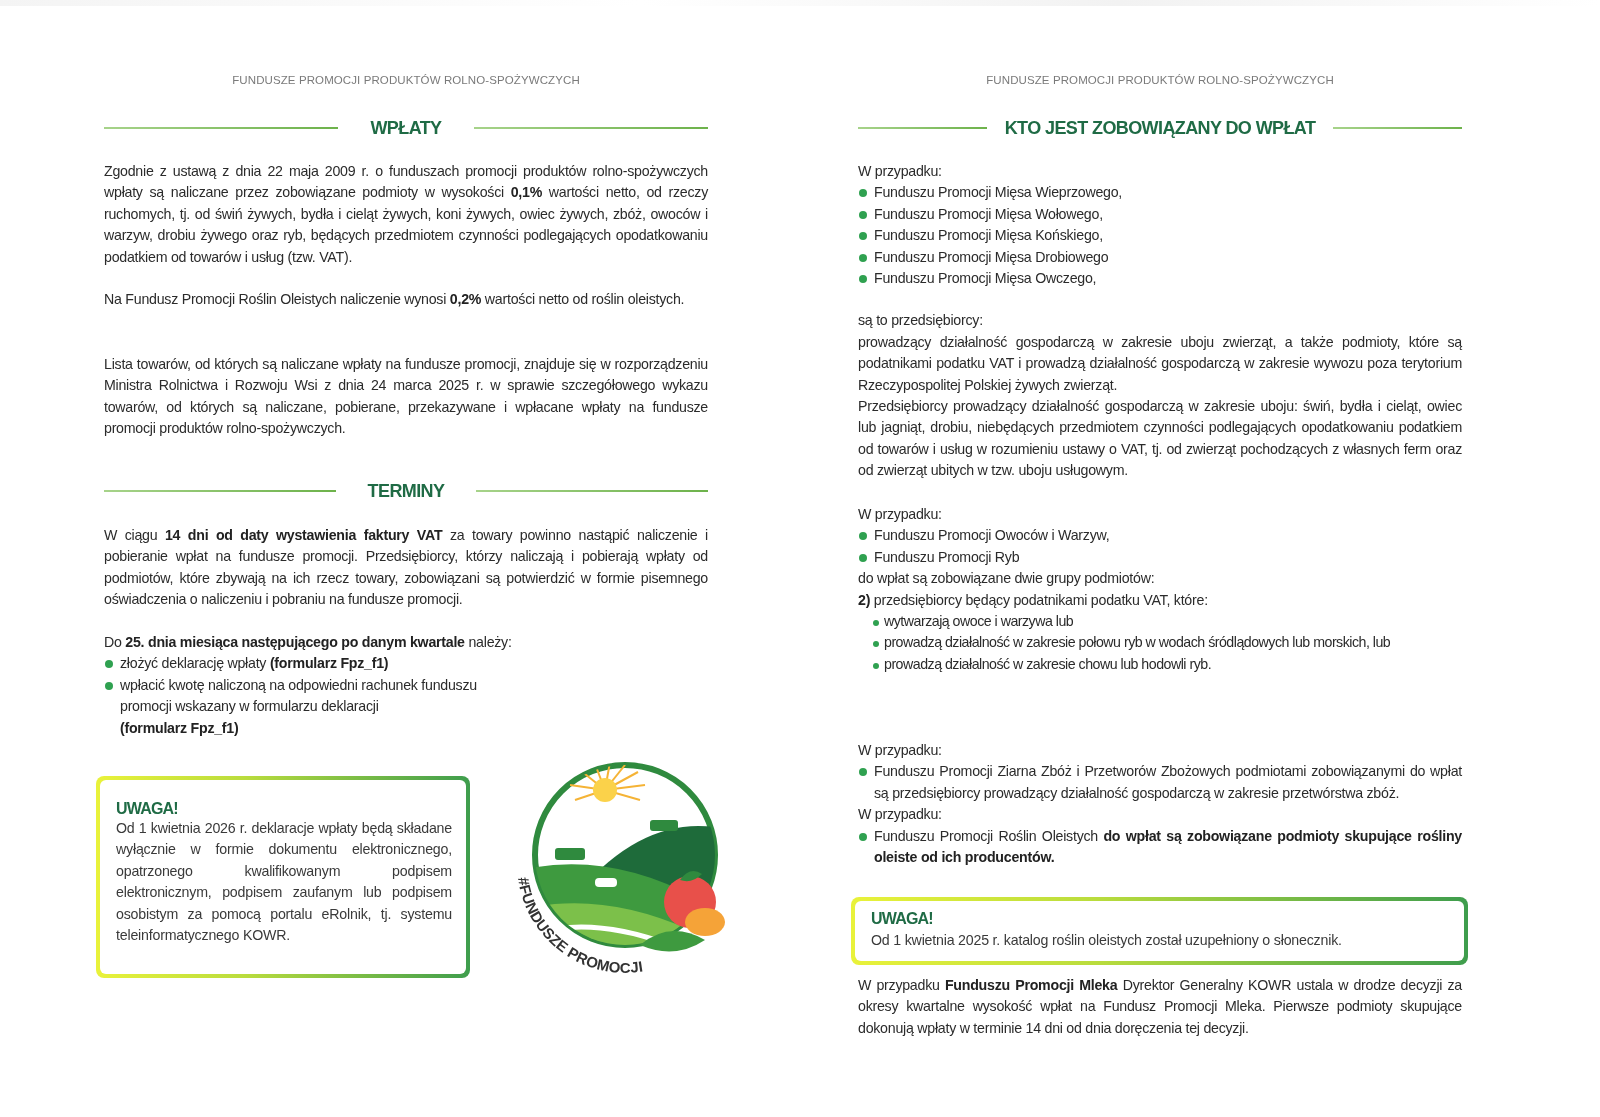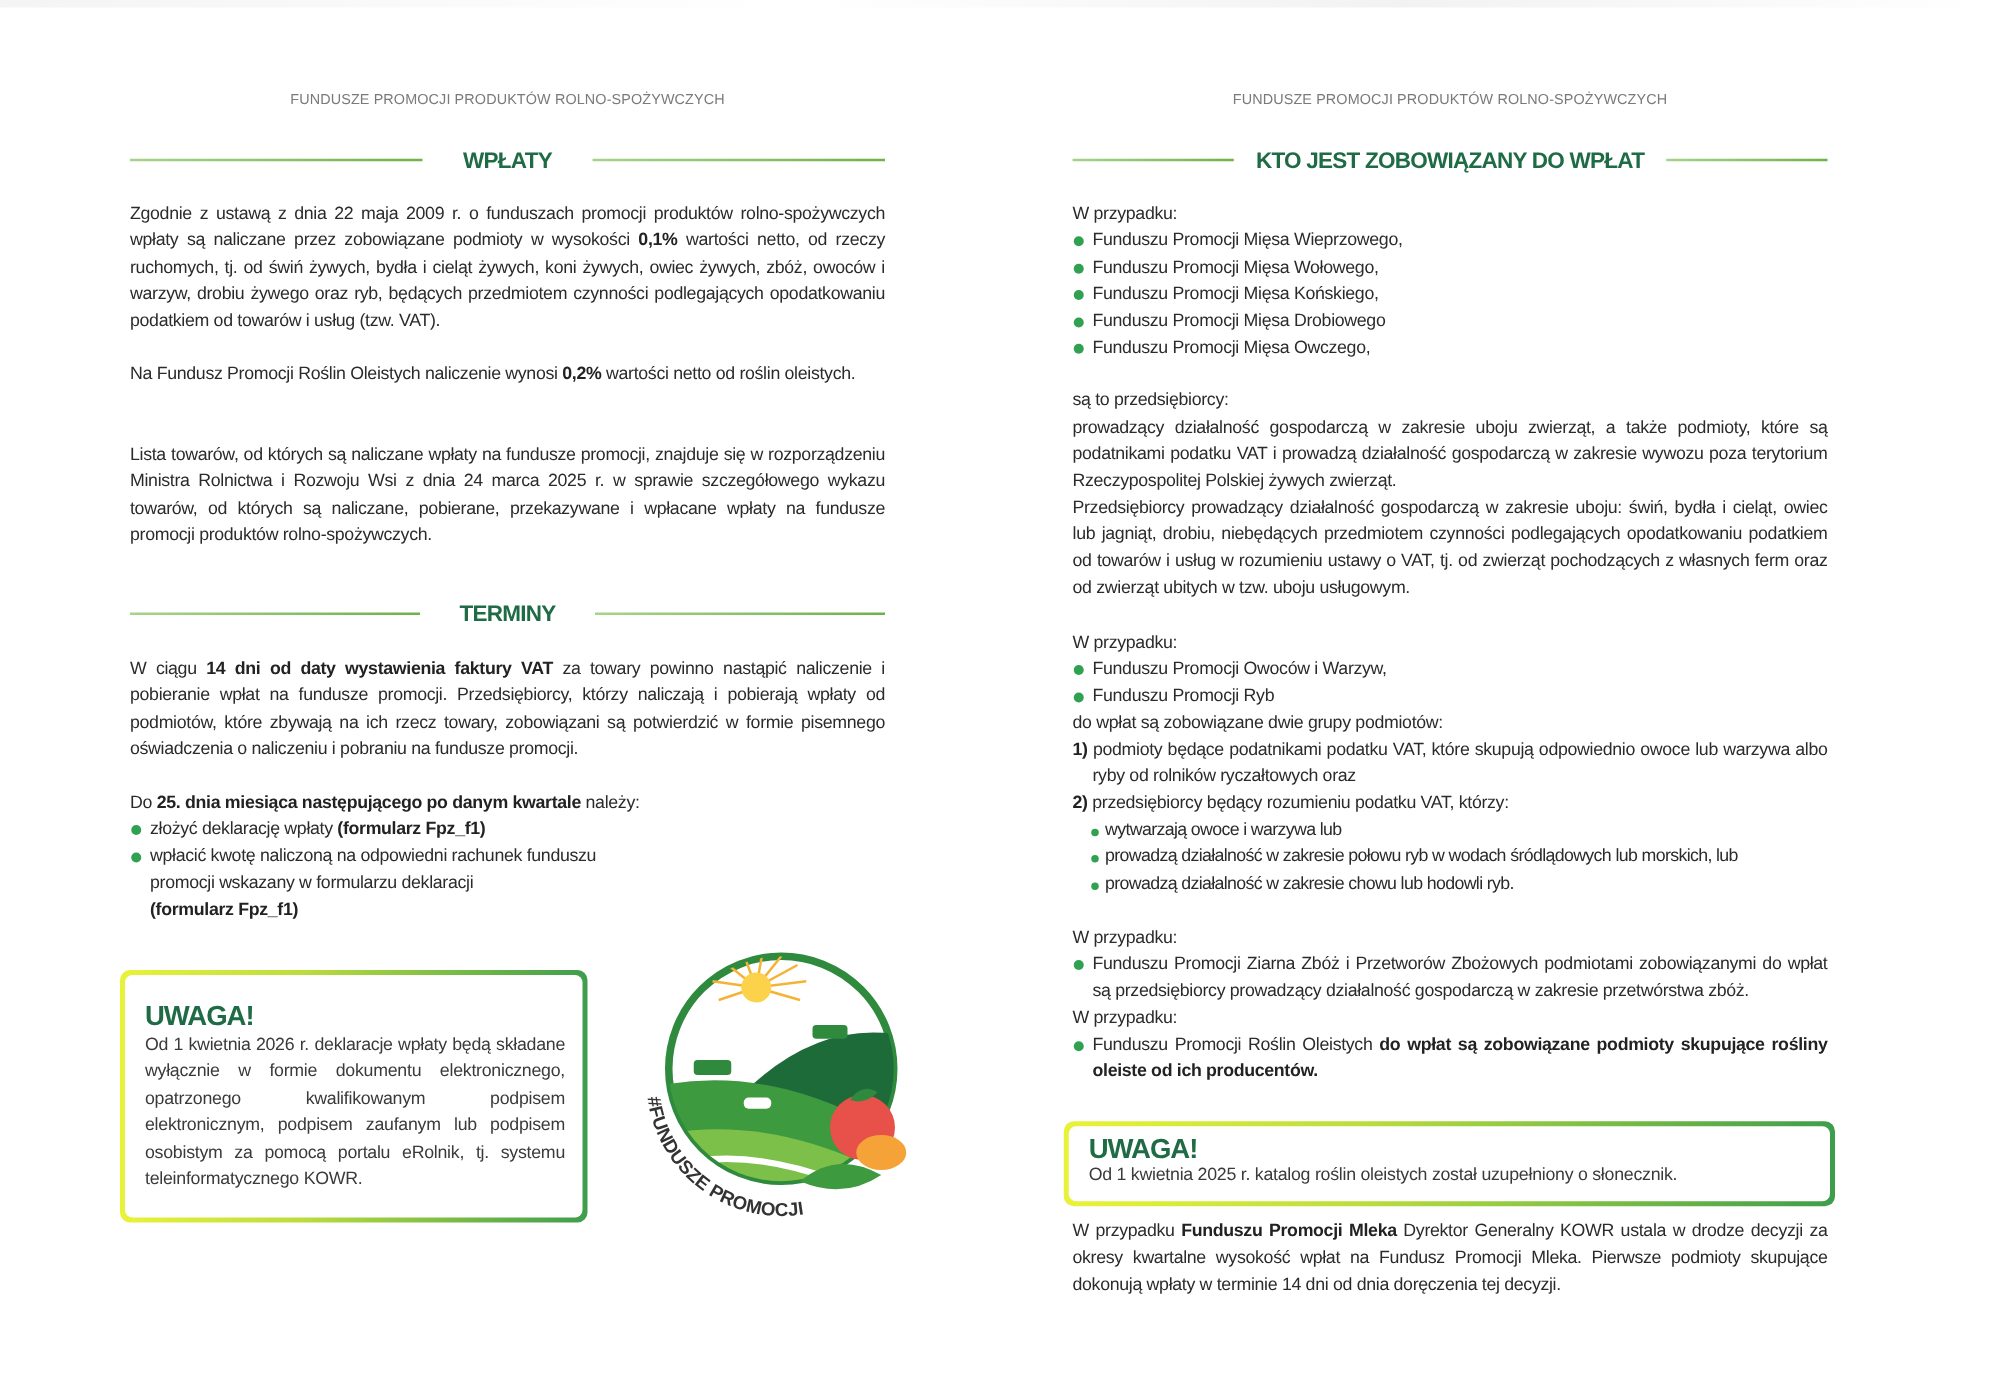--- a/index.html
+++ b/index.html
@@ -20,21 +20,21 @@
   .p { position: absolute; left: 0; width: 604px; font-size: 14.2px; line-height: 21.4px; text-align: justify; color: #2b2b2b; letter-spacing: -0.25px; }
   .p b { color: #222; }
   .ul { list-style: none; margin: 0; padding: 0; }
   .ul li { position: relative; padding-left: 16px; }
   .ul li::before { content: ""; position: absolute; left: 1px; top: 7px; width: 8px; height: 8px; border-radius: 50%; background: #2fa150; }
   .ul.small li { padding-left: 12px; }
   .ul.small li::before { width: 6px; height: 6px; top: 9px; }
   .indent { padding-left: 16px; }
   .callout { position: absolute; border-radius: 8px; padding: 4px; background: linear-gradient(90deg, #e9f23a, #b9dc3d 40%, #3e9d4d 100%); }
   .callout .inner { background: #fff; border-radius: 6px; height: 100%; box-sizing: border-box; }
-  .callout .head { font-size: 22px; font-weight: bold; color: #1f6b45; letter-spacing: -0.8px; }
+  .callout .head { font-size: 16px; font-weight: bold; color: #1f6b45; letter-spacing: -0.8px; }
   .callout .body { font-weight: normal; color: #3a3a3a; font-size: 14.2px; line-height: 21.4px; text-align: justify; letter-spacing: -0.2px; }
   .logo { position: absolute; left: 500px; top: 760px; width: 250px; height: 220px; }
 </style>
 </head>
 <body>
 
 <div class="top-strip"></div>
 
 <div class="page left">
   <div class="running-head">FUNDUSZE PROMOCJI PRODUKTÓW ROLNO-SPOŻYWCZYCH</div>
@@ -138,22 +138,21 @@
     <div>Przedsiębiorcy prowadzący działalność gospodarczą w zakresie uboju: świń, bydła i cieląt, owiec lub jagniąt, drobiu, niebędących przedmiotem czynności podlegających opodatkowaniu podatkiem od towarów i usług w rozumieniu ustawy o VAT, tj. od zwierząt pochodzących z własnych ferm oraz od zwierząt ubitych w tzw. uboju usługowym.</div>
   </div>
 
   <div class="p" style="top:504px">
     <div>W przypadku:</div>
     <ul class="ul">
       <li>Funduszu Promocji Owoców i Warzyw,</li>
       <li>Funduszu Promocji Ryb</li>
     </ul>
     <div style="text-align:left">do wpłat są zobowiązane dwie grupy podmiotów:</div>
-    <div class="indent" style="text-indent:-16px"><b>1)</b><span> podmioty będące podatnikami podatku VAT, które skupują odpowiednio owoce lub warzywa albo ryby od rolników ryczałtowych oraz</span></div>
-    <div style="text-align:left"><b>2)</b><span> przedsiębiorcy będący rozumieniu podatku VAT, którzy:</span></div>
+    <div style="text-align:left"><b>2)</b><span> przedsiębiorcy będący podatnikami podatku VAT, które:</span></div>
     <ul class="ul small" style="padding-left:14px; text-align:left; letter-spacing:-0.5px">
       <li>wytwarzają owoce i warzywa lub</li>
       <li>prowadzą działalność w zakresie połowu ryb w wodach śródlądowych lub morskich, lub</li>
       <li>prowadzą działalność w zakresie chowu lub hodowli ryb.</li>
     </ul>
   </div>
 
   <div class="p" style="top:740px">
     <div>W przypadku:</div>
     <ul class="ul">

